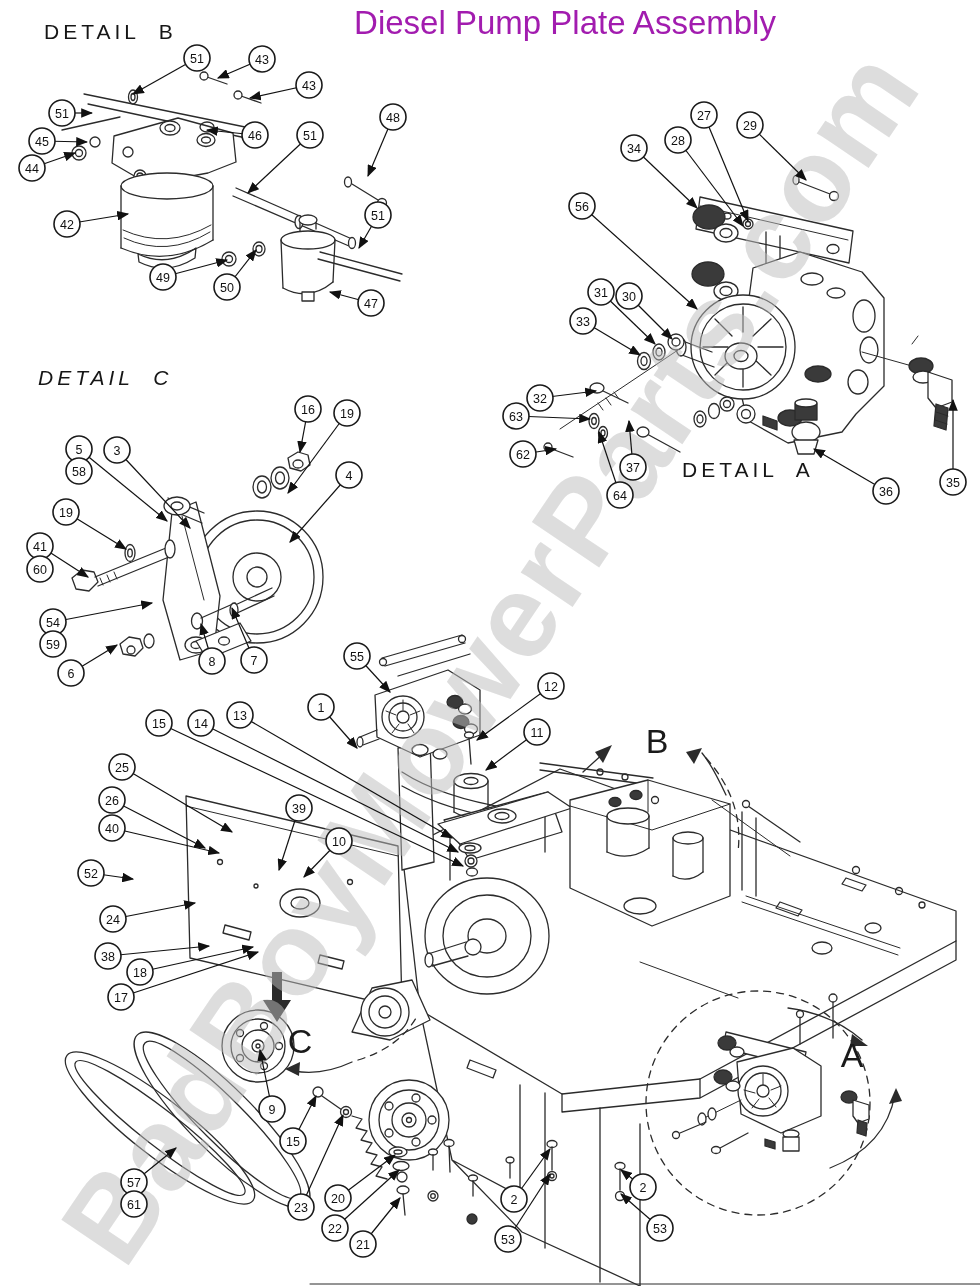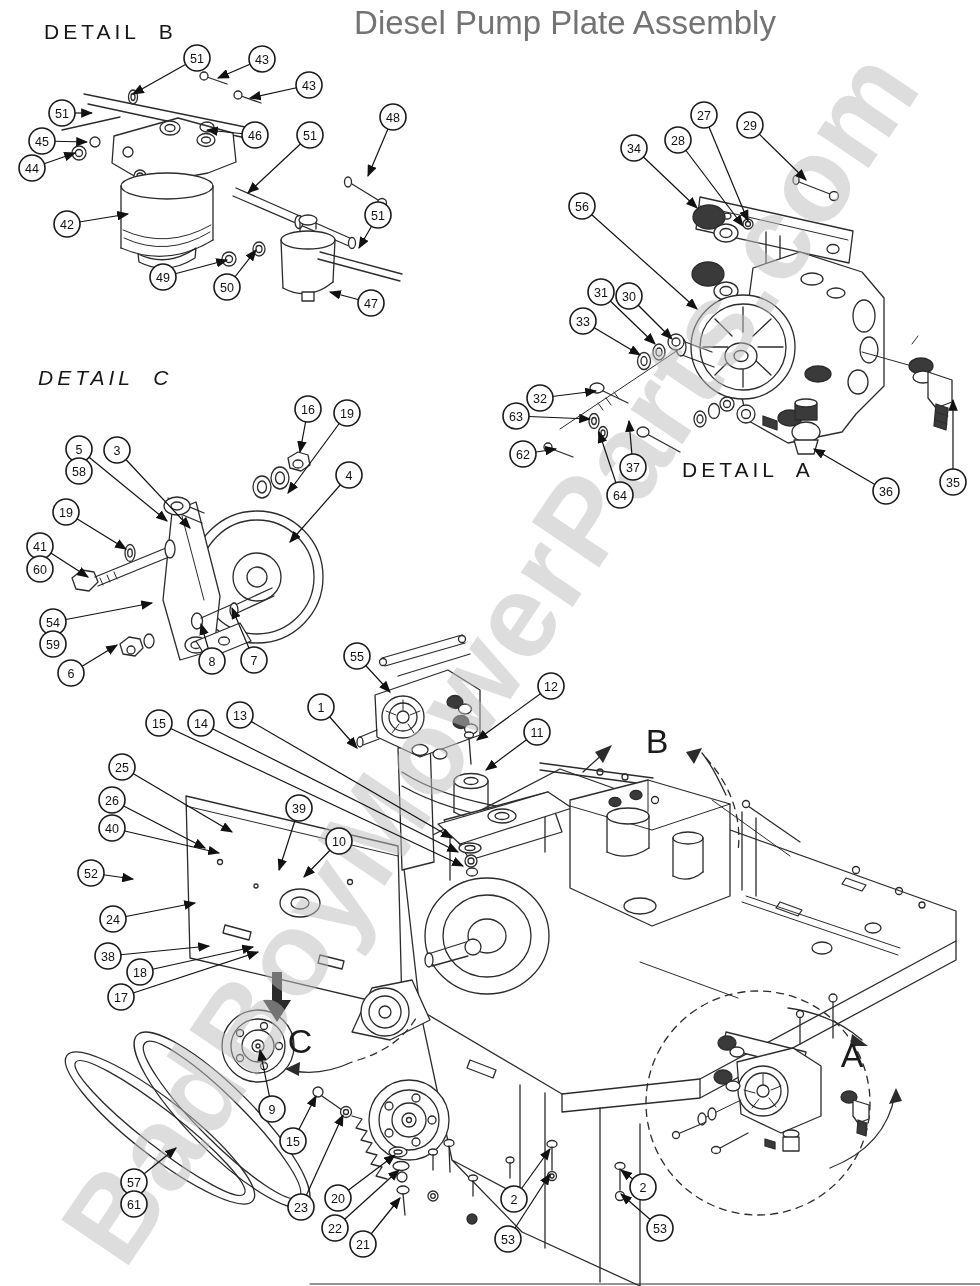--- a/index.html
+++ b/index.html
@@ -4,21 +4,21 @@
 <style>
   html,body{margin:0;padding:0;background:#888;}
   .stage{position:relative;width:980px;height:1286px;background:#ffffff;overflow:hidden;
          font-family:"Liberation Sans",sans-serif;margin:0 auto;}
   .stage svg{position:absolute;left:0;top:0;}
   #art{z-index:1;}
   .watermark{position:absolute;left:50%;top:51%;z-index:2;transform:translate(-50%,-50%) rotate(-56deg);
              font-size:118px;font-weight:bold;letter-spacing:2px;color:#bdbdbd;opacity:.5;
              white-space:nowrap;pointer-events:none;}
   .page-title{position:absolute;left:150px;top:4px;width:830px;text-align:center;z-index:3;
-              font-size:33px;color:#737373;}
+              font-size:33px;color:#a21caf;}
   .detail-label{position:absolute;z-index:3;font-size:21px;color:#161616;letter-spacing:4px;white-space:pre;}
   .section-letter{position:absolute;z-index:3;font-size:34px;color:#1a1a1a;transform:translate(-50%,-54%);}
   #callout-layer{z-index:4;}
   #callout-layer text{font-size:12.5px;fill:#111;text-anchor:middle;}
   #art path,#art ellipse,#art circle,#art line{stroke:#2b2b2b;stroke-width:1.3;fill:none;
       stroke-linecap:round;stroke-linejoin:round;}
   #art .w{fill:#ffffff;}
   #art .dk{fill:#3a3a3a;stroke:#2b2b2b;}
   #art .solid{fill:#2b2b2b;stroke:none;}
   #art .dash{stroke-dasharray:7 6;}

